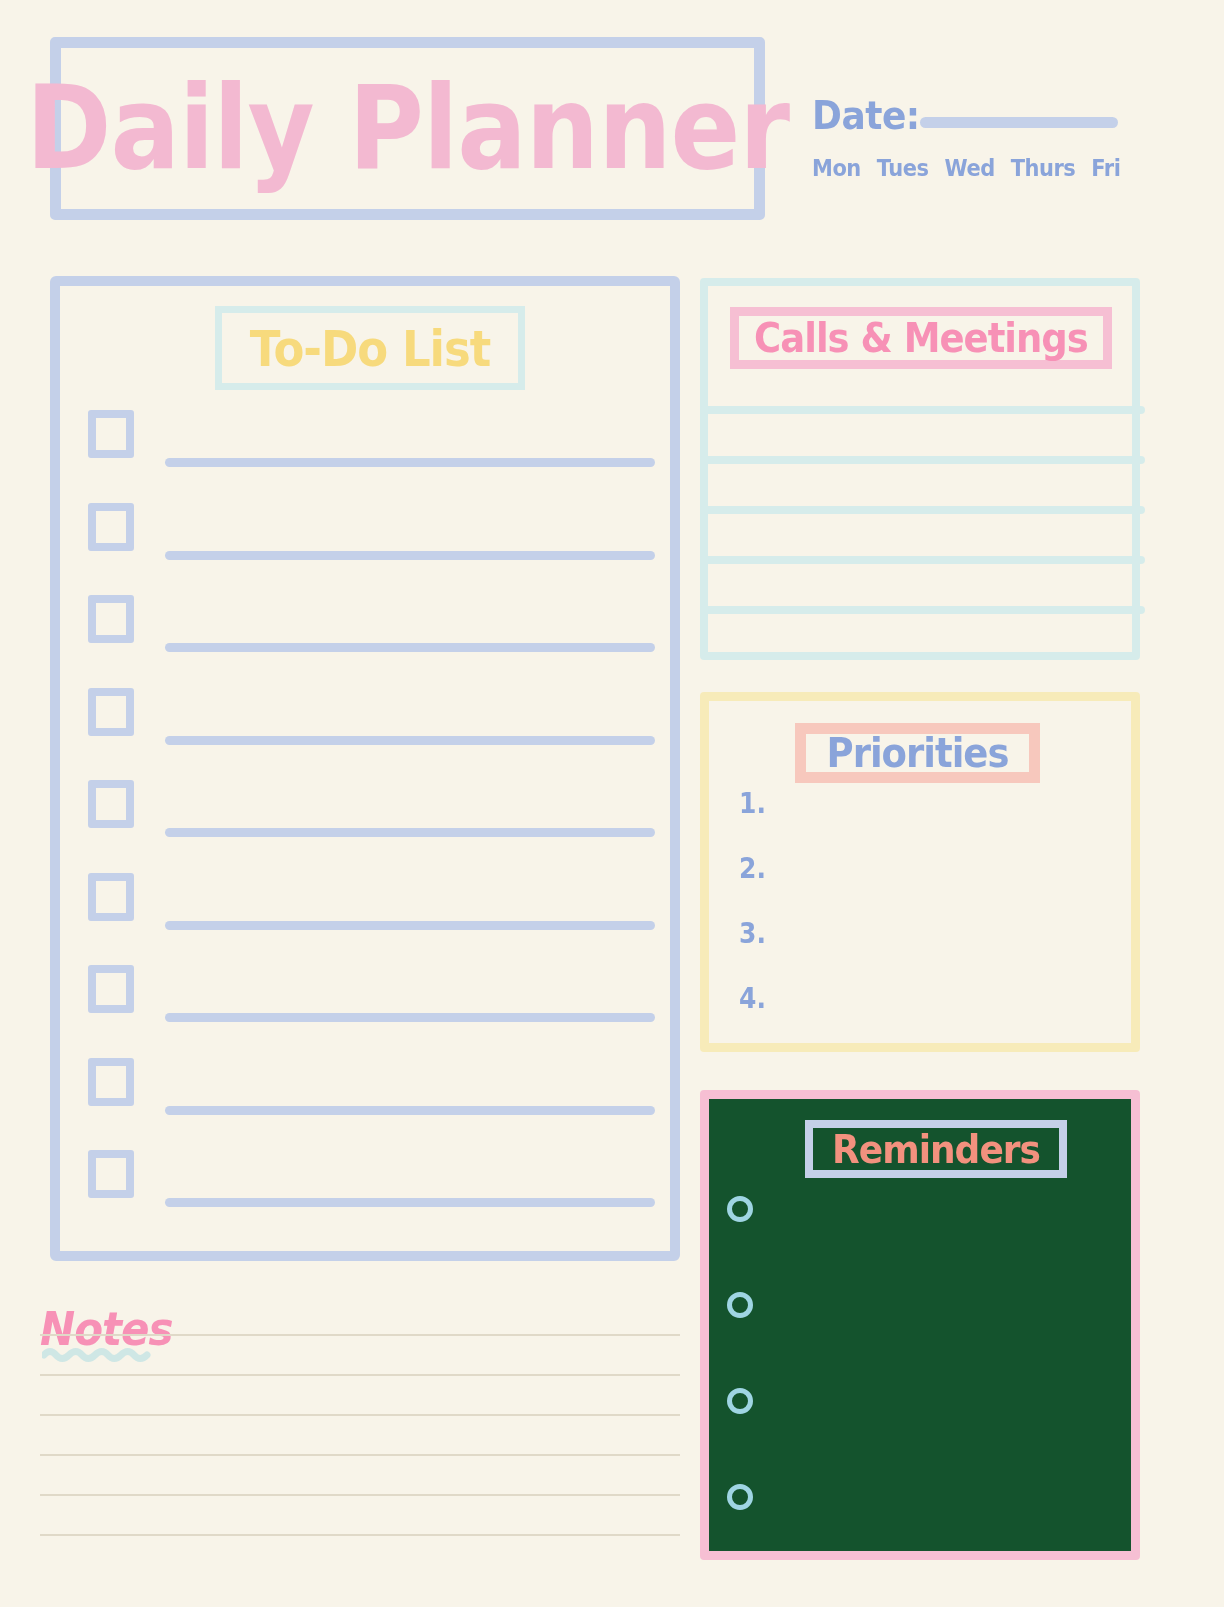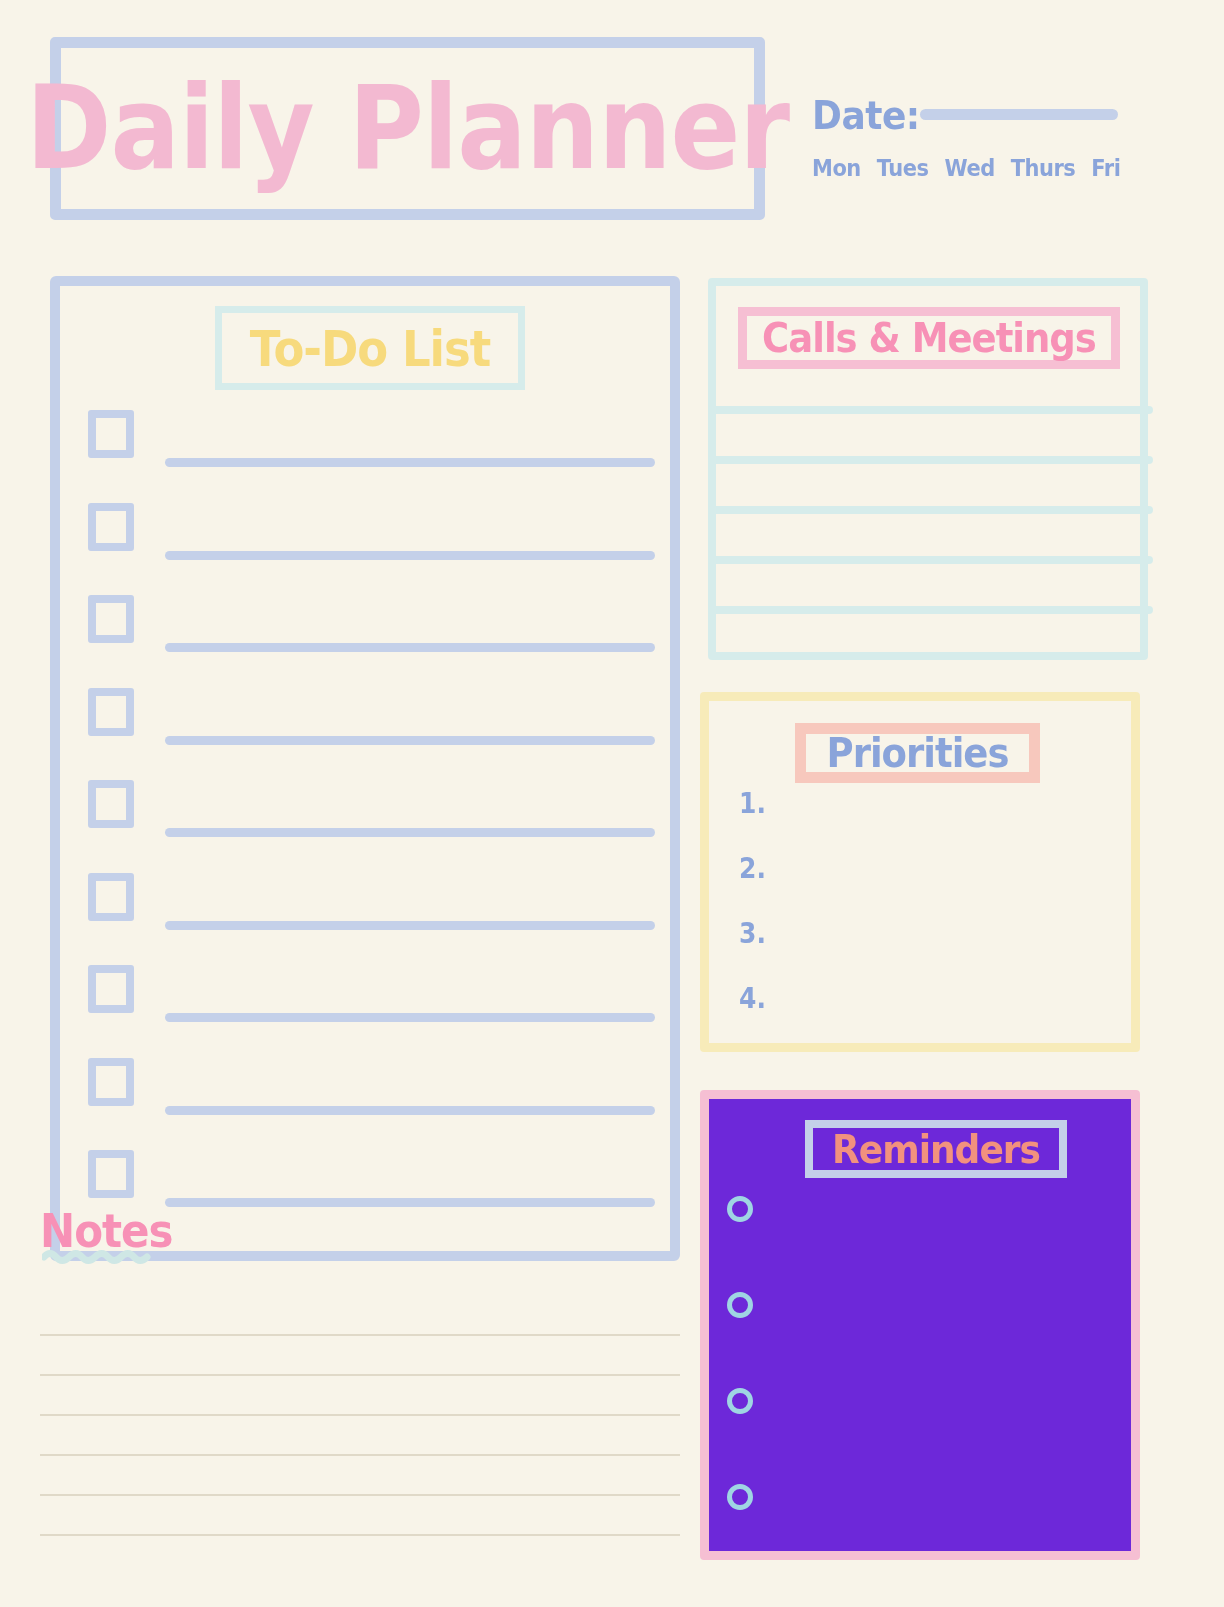--- a/index.html
+++ b/index.html
@@ -46,20 +46,21 @@
     line-height: 1;
     white-space: nowrap;
     transform: scaleY(1.12);
   }
 
   .date-row {
     position: absolute;
     left: 812px;
     top: 95px;
     display: flex;
+    align-items: center;
     gap: 0;
   }
   .date-label {
     font-family: "DejaVu Sans", sans-serif;
     font-weight: bold;
     font-size: 36px;
     color: #8aa4da;
     letter-spacing: -0.5px;
     transform: scaleY(1.1);
   }
@@ -146,21 +147,22 @@
     width: 490px;
     height: 9px;
     background: #c4d0e9;
     border-radius: 5px;
   }
 
   
   .notes-title-wrap {
     position: absolute;
     left: 40px;
-    top: 1206px;
+    top: 1304px;
+    font-style: italic;
   }
   .notes-title {
     font-family: "DejaVu Sans", sans-serif;
     font-weight: bold;
     font-size: 42px;
     color: #f791b6;
     letter-spacing: -1px;
     transform: scaleY(1.12);
     display: inline-block;
   }
@@ -187,21 +189,20 @@
   .calls-panel {
     position: absolute;
     left: 700px;
     top: 278px;
     width: 440px;
     height: 382px;
     border: 8px solid #d6eceb;
     border-radius: 4px;
     box-sizing: border-box;
     background: #f8f4e9;
-    margin-left: 8px;
   }
   .calls-header-box {
     position: absolute;
     left: 22px;
     top: 21px;
     width: 382px;
     height: 62px;
     border: 9px solid #f6bfd3;
     box-sizing: border-box;
     display: flex;
@@ -282,21 +283,21 @@
   
   .reminders-panel {
     position: absolute;
     left: 700px;
     top: 1090px;
     width: 440px;
     height: 470px;
     border: 9px solid #f6bfd3;
     border-radius: 4px;
     box-sizing: border-box;
-    background: #6d28d9;
+    background: #14532d;
   }
   .reminders-header-box {
     position: absolute;
     left: 96px;
     top: 21px;
     width: 262px;
     height: 58px;
     border: 8px solid #c4d0e9;
     box-sizing: border-box;
     display: flex;

